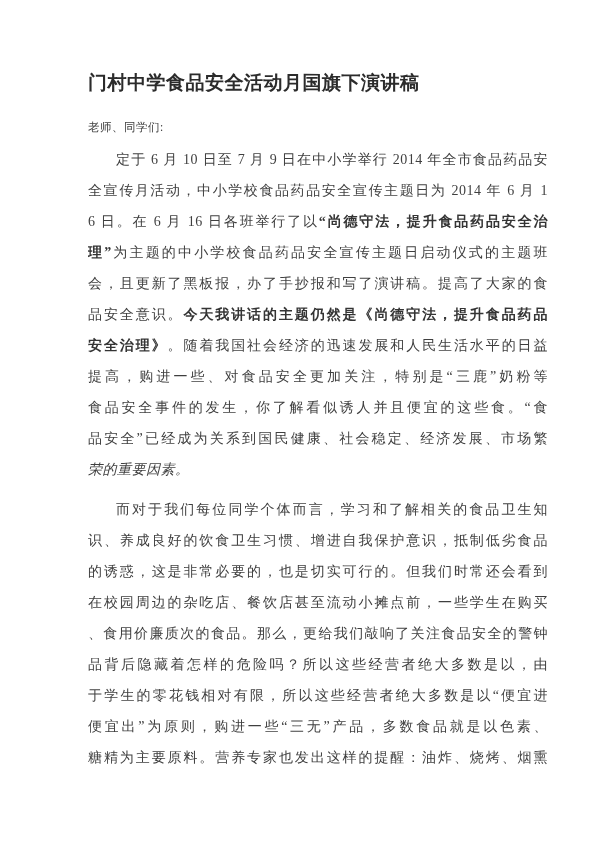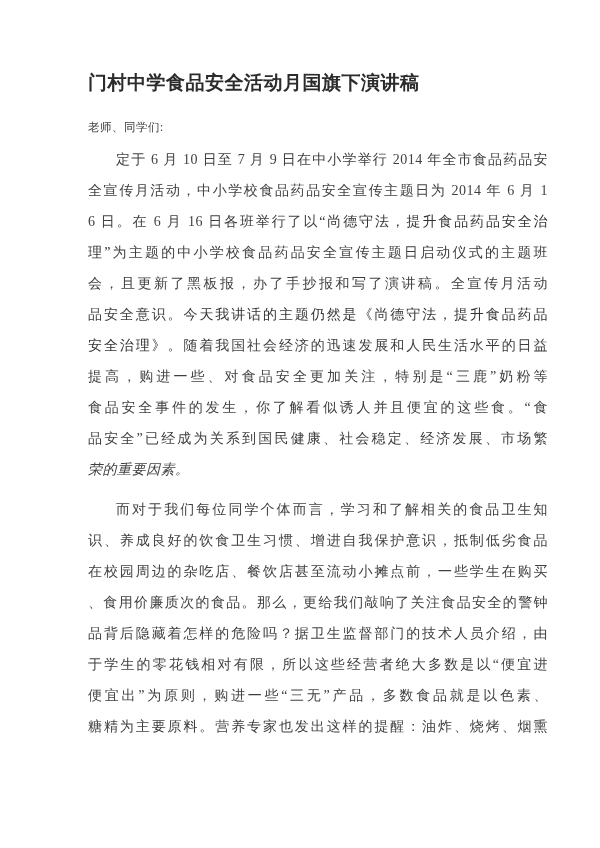--- a/index.html
+++ b/index.html
@@ -52,48 +52,49 @@
       overflow: hidden;
     }
     .line.first-line {
       text-indent: 2em;
     }
     .line.para-end {
       text-align-last: left;
       font-style: italic;
     }
     .seg-bold {
-      font-weight: 400;
+      font-weight: 700;
       color: #343434;
     }
   </style>
 </head>
 <body>
 
 <div class="page">
   <h1 class="title">门村中学食品安全活动月国旗下演讲稿</h1>
   <div class="salutation">老师、同学们:</div>
   <div class="doc-body">
       <div class="paragraph">
         <div class="line first-line"><span>定于 6 月 10 日至 7 月 9 日在中小学举行 2014 年全市食品药品安</span></div>
         <div class="line"><span>全宣传月活动，中小学校食品药品安全宣传主题日为 2014 年 6 月 1</span></div>
         <div class="line"><span>6 日。在 6 月 16 日各班举行了以</span><span class="seg-bold">“尚德守法，提升食品药品安全治</span></div>
         <div class="line"><span class="seg-bold">理”</span><span>为主题的中小学校食品药品安全宣传主题日启动仪式的主题班</span></div>
-        <div class="line"><span>会，且更新了黑板报，办了手抄报和写了演讲稿。全宣传月活动</span></div>
+        <div class="line"><span>会，且更新了黑板报，办了手抄报和写了演讲稿。提高了大家的食</span></div>
         <div class="line"><span>品安全意识。</span><span class="seg-bold">今天我讲话的主题仍然是《尚德守法，提升食品药品</span></div>
         <div class="line"><span class="seg-bold">安全治理》</span><span>。随着我国社会经济的迅速发展和人民生活水平的日益</span></div>
         <div class="line"><span>提高，购进一些、对食品安全更加关注，特别是“三鹿”奶粉等</span></div>
         <div class="line"><span>食品安全事件的发生，你了解看似诱人并且便宜的这些食。“食</span></div>
         <div class="line"><span>品安全”已经成为关系到国民健康、社会稳定、经济发展、市场繁</span></div>
         <div class="line para-end"><span>荣的重要因素。</span></div>
       </div>
       <div class="paragraph">
         <div class="line first-line"><span>而对于我们每位同学个体而言，学习和了解相关的食品卫生知</span></div>
         <div class="line"><span>识、养成良好的饮食卫生习惯、增进自我保护意识，抵制低劣食品</span></div>
+        <div class="line"><span>的诱惑，这是非常必要的，也是切实可行的。但我们时常还会看到</span></div>
         <div class="line"><span>在校园周边的杂吃店、餐饮店甚至流动小摊点前，一些学生在购买</span></div>
         <div class="line"><span>、食用价廉质次的食品。那么，更给我们敲响了关注食品安全的警钟</span></div>
-        <div class="line"><span>品背后隐藏着怎样的危险吗？据卫生监督部门的技术人员介绍，由</span></div>
+        <div class="line"><span>品背后隐藏着怎样的危险吗？所以这些经营者绝大多数是以，由</span></div>
         <div class="line"><span>于学生的零花钱相对有限，所以这些经营者绝大多数是以“便宜进</span></div>
         <div class="line"><span>便宜出”为原则，购进一些“三无”产品，多数食品就是以色素、</span></div>
         <div class="line"><span>糖精为主要原料。营养专家也发出这样的提醒：油炸、烧烤、烟熏</span></div>
       </div>
     </div>
 </div>
 
 </body></html>

